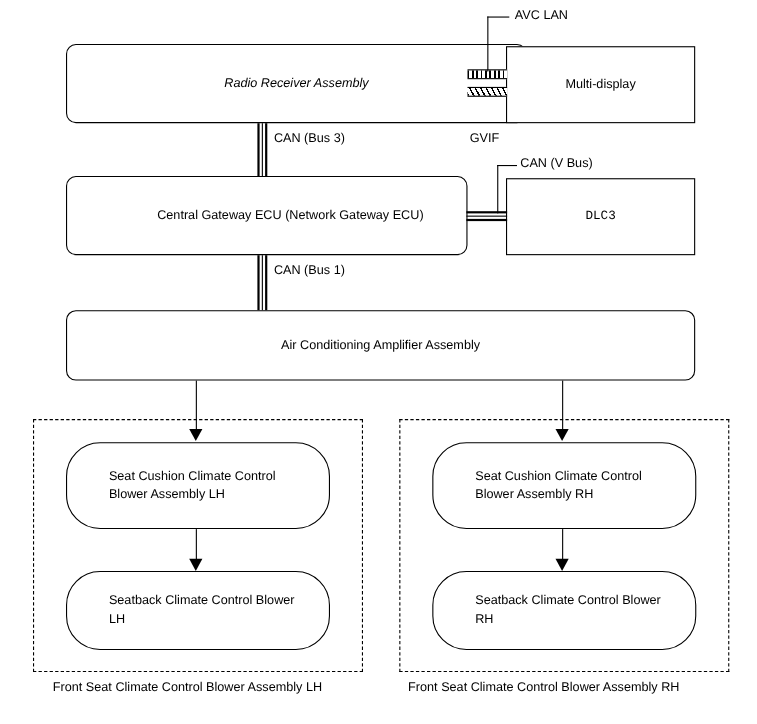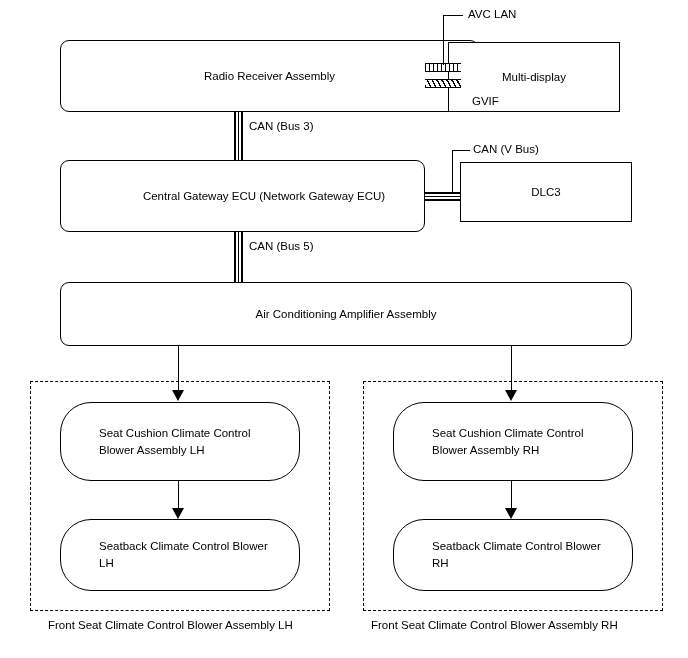--- a/index.html
+++ b/index.html
@@ -169,69 +169,69 @@
     line-height: 1.2;
     white-space: nowrap;
     color: #000;
   }
 </style>
 </head>
 <body>
 
 <div id="diagram-root">
 
-  <div class="node rounded" style="left:60px; top:40px; width:419px; height:72px;">
+  <div class="node rounded" style="left:60px; top:40px; width:419px; height:72px;font-style:italic;">
     <span class="node-label">Radio Receiver Assembly</span>
   </div>
 
-  <div class="node" style="left:448px; top:42px; width:172px; height:70px;">
+  <div class="node" style="left:460px; top:42px; width:172px; height:70px;">
     <span class="node-label">Multi-display</span>
   </div>
 
   <div class="bus-avclan" style="left:425px; top:63px; width:36px; height:9px;"></div>
 
   <div class="bus-gvif" style="left:425px; top:79px; width:36px; height:9px;"></div>
 
   <div class="leader-v" style="left:443px; top:15px; height:50px;"></div>
   <div class="leader-h" style="left:443px; top:15px; width:20px;"></div>
   <div class="callout-text" style="left:468px; top:8px;">AVC LAN</div>
 
-  <div class="bus-label" style="left:427px; top:95px;margin-left:45px;">GVIF</div>
+  <div class="bus-label" style="left:427px; top:120px;">GVIF</div>
 
   <div class="can-bus-v" style="left:234px; top:112px; height:48px;">
     <i></i>
       <i></i>
       <i></i>
   </div>
   <div class="bus-label" style="left:249px; top:120px;">CAN (Bus 3)</div>
 
   <div class="node rounded" style="left:60px; top:160px; width:365px; height:72px;padding-left:43px;">
     <span class="node-label">Central Gateway ECU (Network Gateway ECU)</span>
   </div>
 
-  <div class="node" style="left:460px; top:162px; width:172px; height:60px;">
+  <div class="node" style="left:460px; top:162px; width:172px; height:70px;font-family:Liberation Mono, monospace;">
     <span class="node-label">DLC3</span>
   </div>
 
   <div class="can-bus-h" style="left:424px; top:192px; width:37px;">
     <i></i>
       <i></i>
       <i></i>
   </div>
 
   <div class="leader-v" style="left:452px; top:150px; height:44px;"></div>
   <div class="leader-h" style="left:452px; top:150px; width:18px;"></div>
   <div class="callout-text" style="left:473px; top:143px;text-align:right;">CAN (V Bus)</div>
 
   <div class="can-bus-v" style="left:234px; top:232px; height:50px;">
     <i></i>
       <i></i>
       <i></i>
   </div>
-  <div class="bus-label" style="left:249px; top:240px;">CAN (Bus 5)</div>
+  <div class="bus-label" style="left:249px; top:240px;">CAN (Bus 1)</div>
 
   <div class="node rounded" style="left:60px; top:282px; width:572px; height:64px;">
     <span class="node-label">Air Conditioning Amplifier Assembly</span>
   </div>
 
   <div class="vline" style="left:178px; top:346px; height:45px;"></div>
   <div class="arrowhead-down" style="left:171.5px; top:390px;"></div>
 
   <div class="vline" style="left:511px; top:346px; height:45px;"></div>
   <div class="arrowhead-down" style="left:504.5px; top:390px;"></div>

